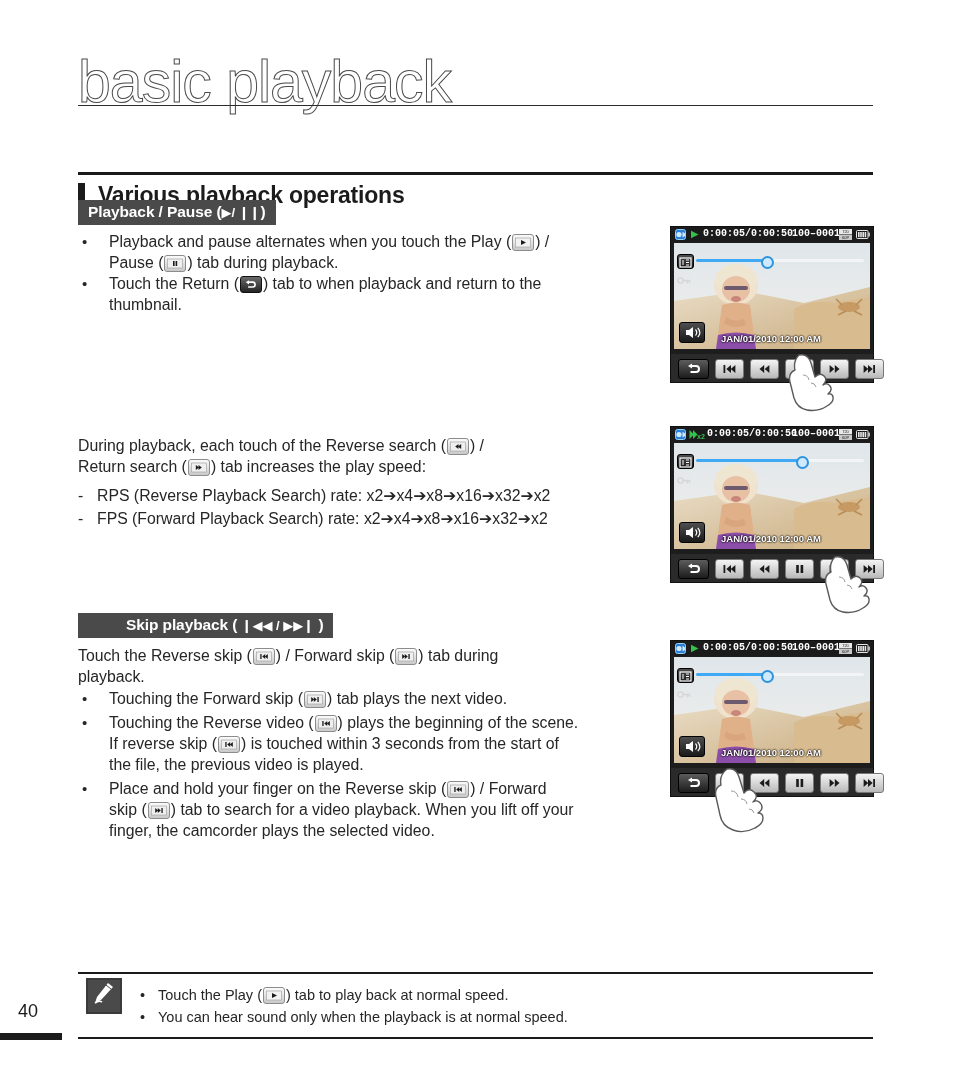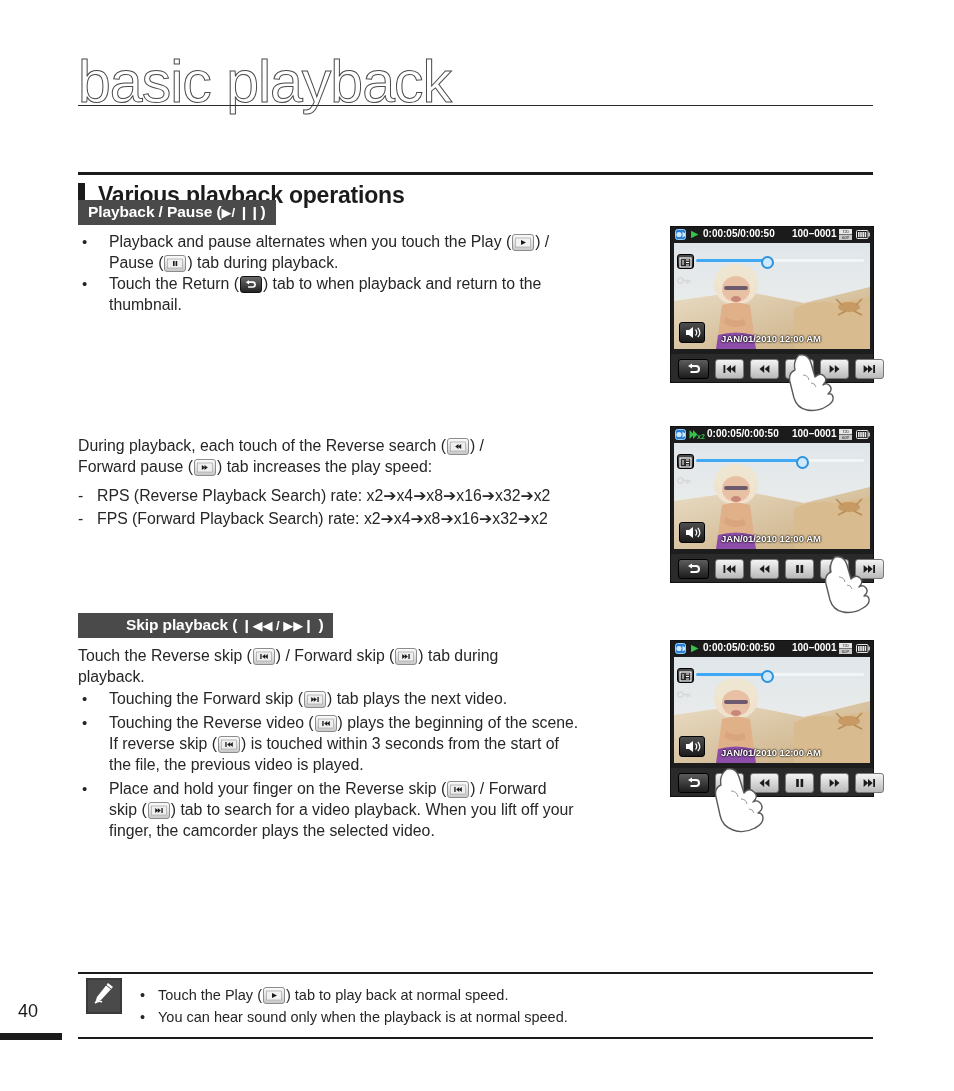--- a/index.html
+++ b/index.html
@@ -48,21 +48,21 @@
     width:20px;height:15px;border-radius:3px;
     background:linear-gradient(#fbfbfb,#c9c9c9);
     border:1px solid #8c8c8c;position:relative;margin:0 1px;
   }
   .ico.dark{background:linear-gradient(#6a6a6a,#242424);border:1px solid #111;}
   .ico svg{position:absolute;left:0;top:0;}
 
   
   .lcd{position:absolute;width:202px;height:155px;background:#1d1d1d;border:1px solid #111;}
   .lcd .statusbar{position:absolute;left:0;top:0;width:202px;height:15px;background:#1b1b1b;}
-  .lcd .st-txt{position:absolute;top:1px;color:#ffffff;font-size:10px;font-weight:bold;font-family:Liberation Sans, sans-serif;white-space:nowrap;}
+  .lcd .st-txt{position:absolute;top:1px;color:#ffffff;font-size:10px;font-weight:bold;font-family:Liberation Mono, monospace;white-space:nowrap;}
   .lcd .photo{position:absolute;left:3px;top:16px;width:196px;height:106px;overflow:hidden;}
   .lcd .ctrlbar{position:absolute;left:0;bottom:0;width:202px;height:28px;background:#2a2a2a;}
   .btn{
     position:absolute;top:5px;height:18px;border-radius:3px;
     background:linear-gradient(#f4f4f4,#b9b9b9);border:1px solid #777;
   }
   .btn.ret{background:linear-gradient(#5c5c5c,#1c1c1c);border:1px solid #000;}
   .smallicon{
     position:absolute;border-radius:3px;
     background:linear-gradient(#4e4e4e,#1a1a1a);border:1px solid #000;
@@ -126,21 +126,21 @@
     <span>thumbnail.</span>
   </div>
 
 
   <div class="body" style="left:78px;top:435px;width:580px;">
     <span>During playback, each touch of the Reverse search (</span><span class="ico"><svg width="20" height="15" viewBox="0 0 20 15">
           <rect x="2.5" y="3" width="15" height="9" fill="#efefef" stroke="#9a9a9a" stroke-width="0.6"></rect>
           <polygon points="10.5,5 10.5,10 7.2,7.5" fill="#1b1b1b"></polygon>
           <polygon points="13.2,5 13.2,10 9.9,7.5" fill="#1b1b1b"></polygon>
         </svg></span><span>) /</span><br>
-    <span>Forward pause (</span><span class="ico"><svg width="20" height="15" viewBox="0 0 20 15">
+    <span>Return search (</span><span class="ico"><svg width="20" height="15" viewBox="0 0 20 15">
           <rect x="2.5" y="3" width="15" height="9" fill="#efefef" stroke="#9a9a9a" stroke-width="0.6"></rect>
           <polygon points="6.8,5 6.8,10 10.1,7.5" fill="#1b1b1b"></polygon>
           <polygon points="9.5,5 9.5,10 12.8,7.5" fill="#1b1b1b"></polygon>
         </svg></span><span>) tab increases the play speed:</span>
   </div>
 
   <div class="dash" style="left:78px;top:485px;">-</div>
   <div class="body" style="left:97px;top:485px;width:560px;">RPS (Reverse Playback Search) rate: x2➔x4➔x8➔x16➔x32➔x2</div>
 
   <div class="dash" style="left:78px;top:508px;">-</div>

